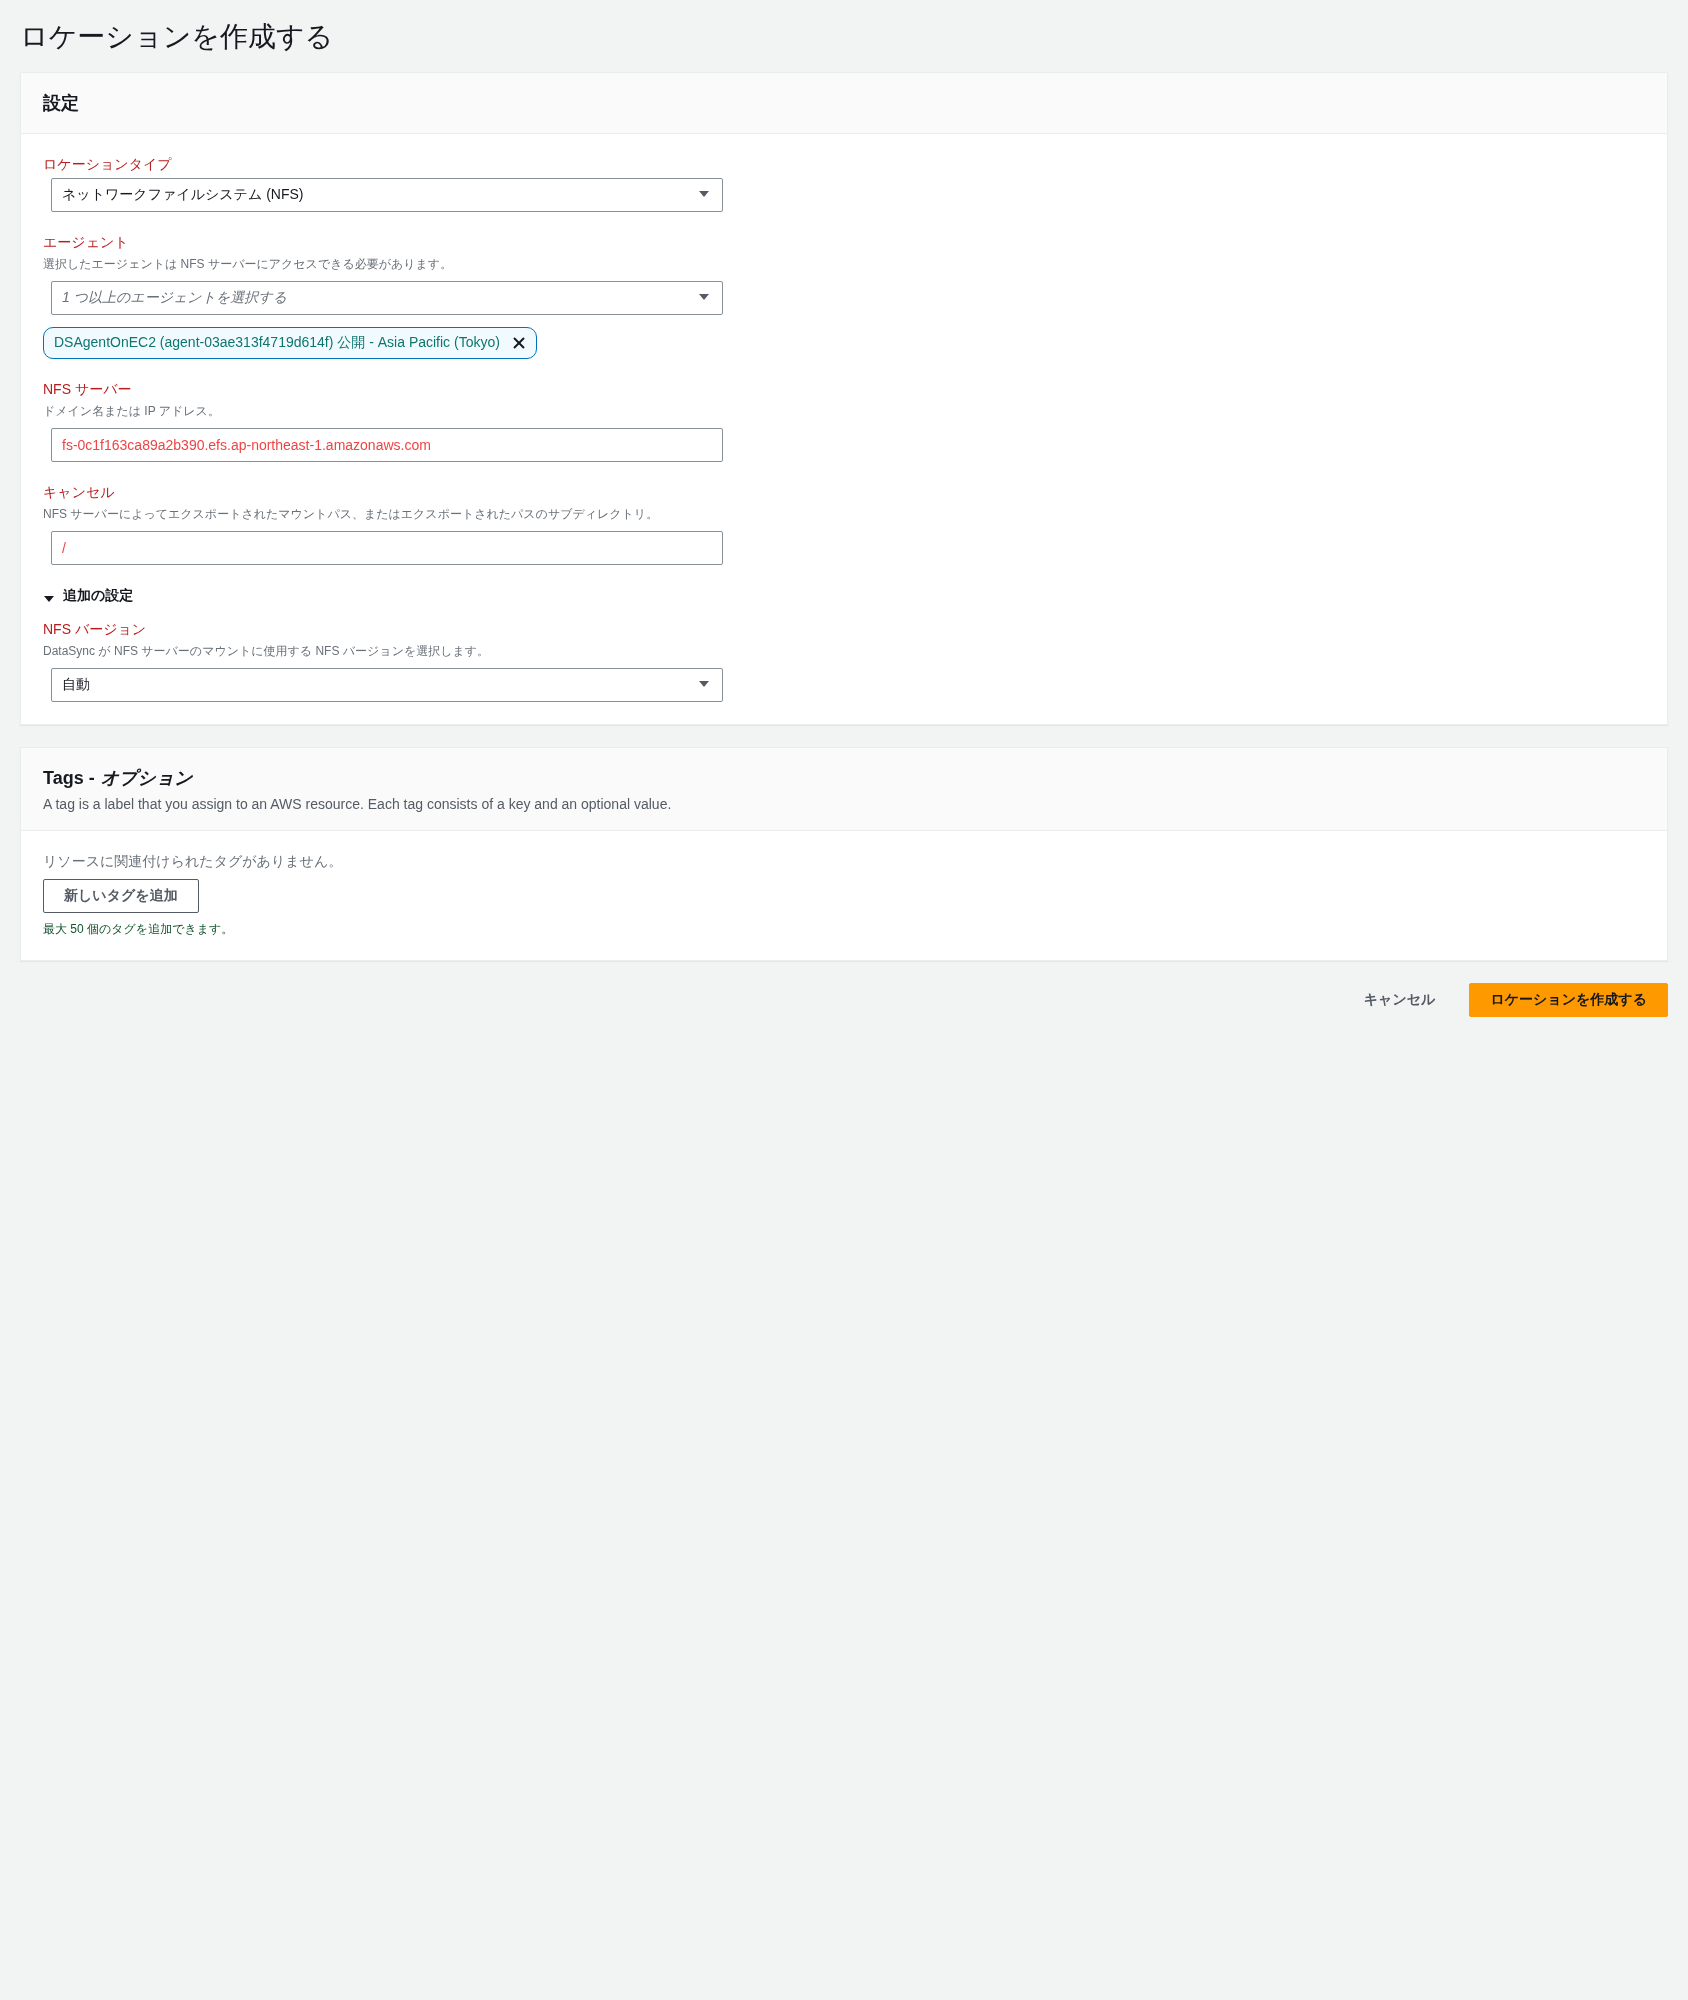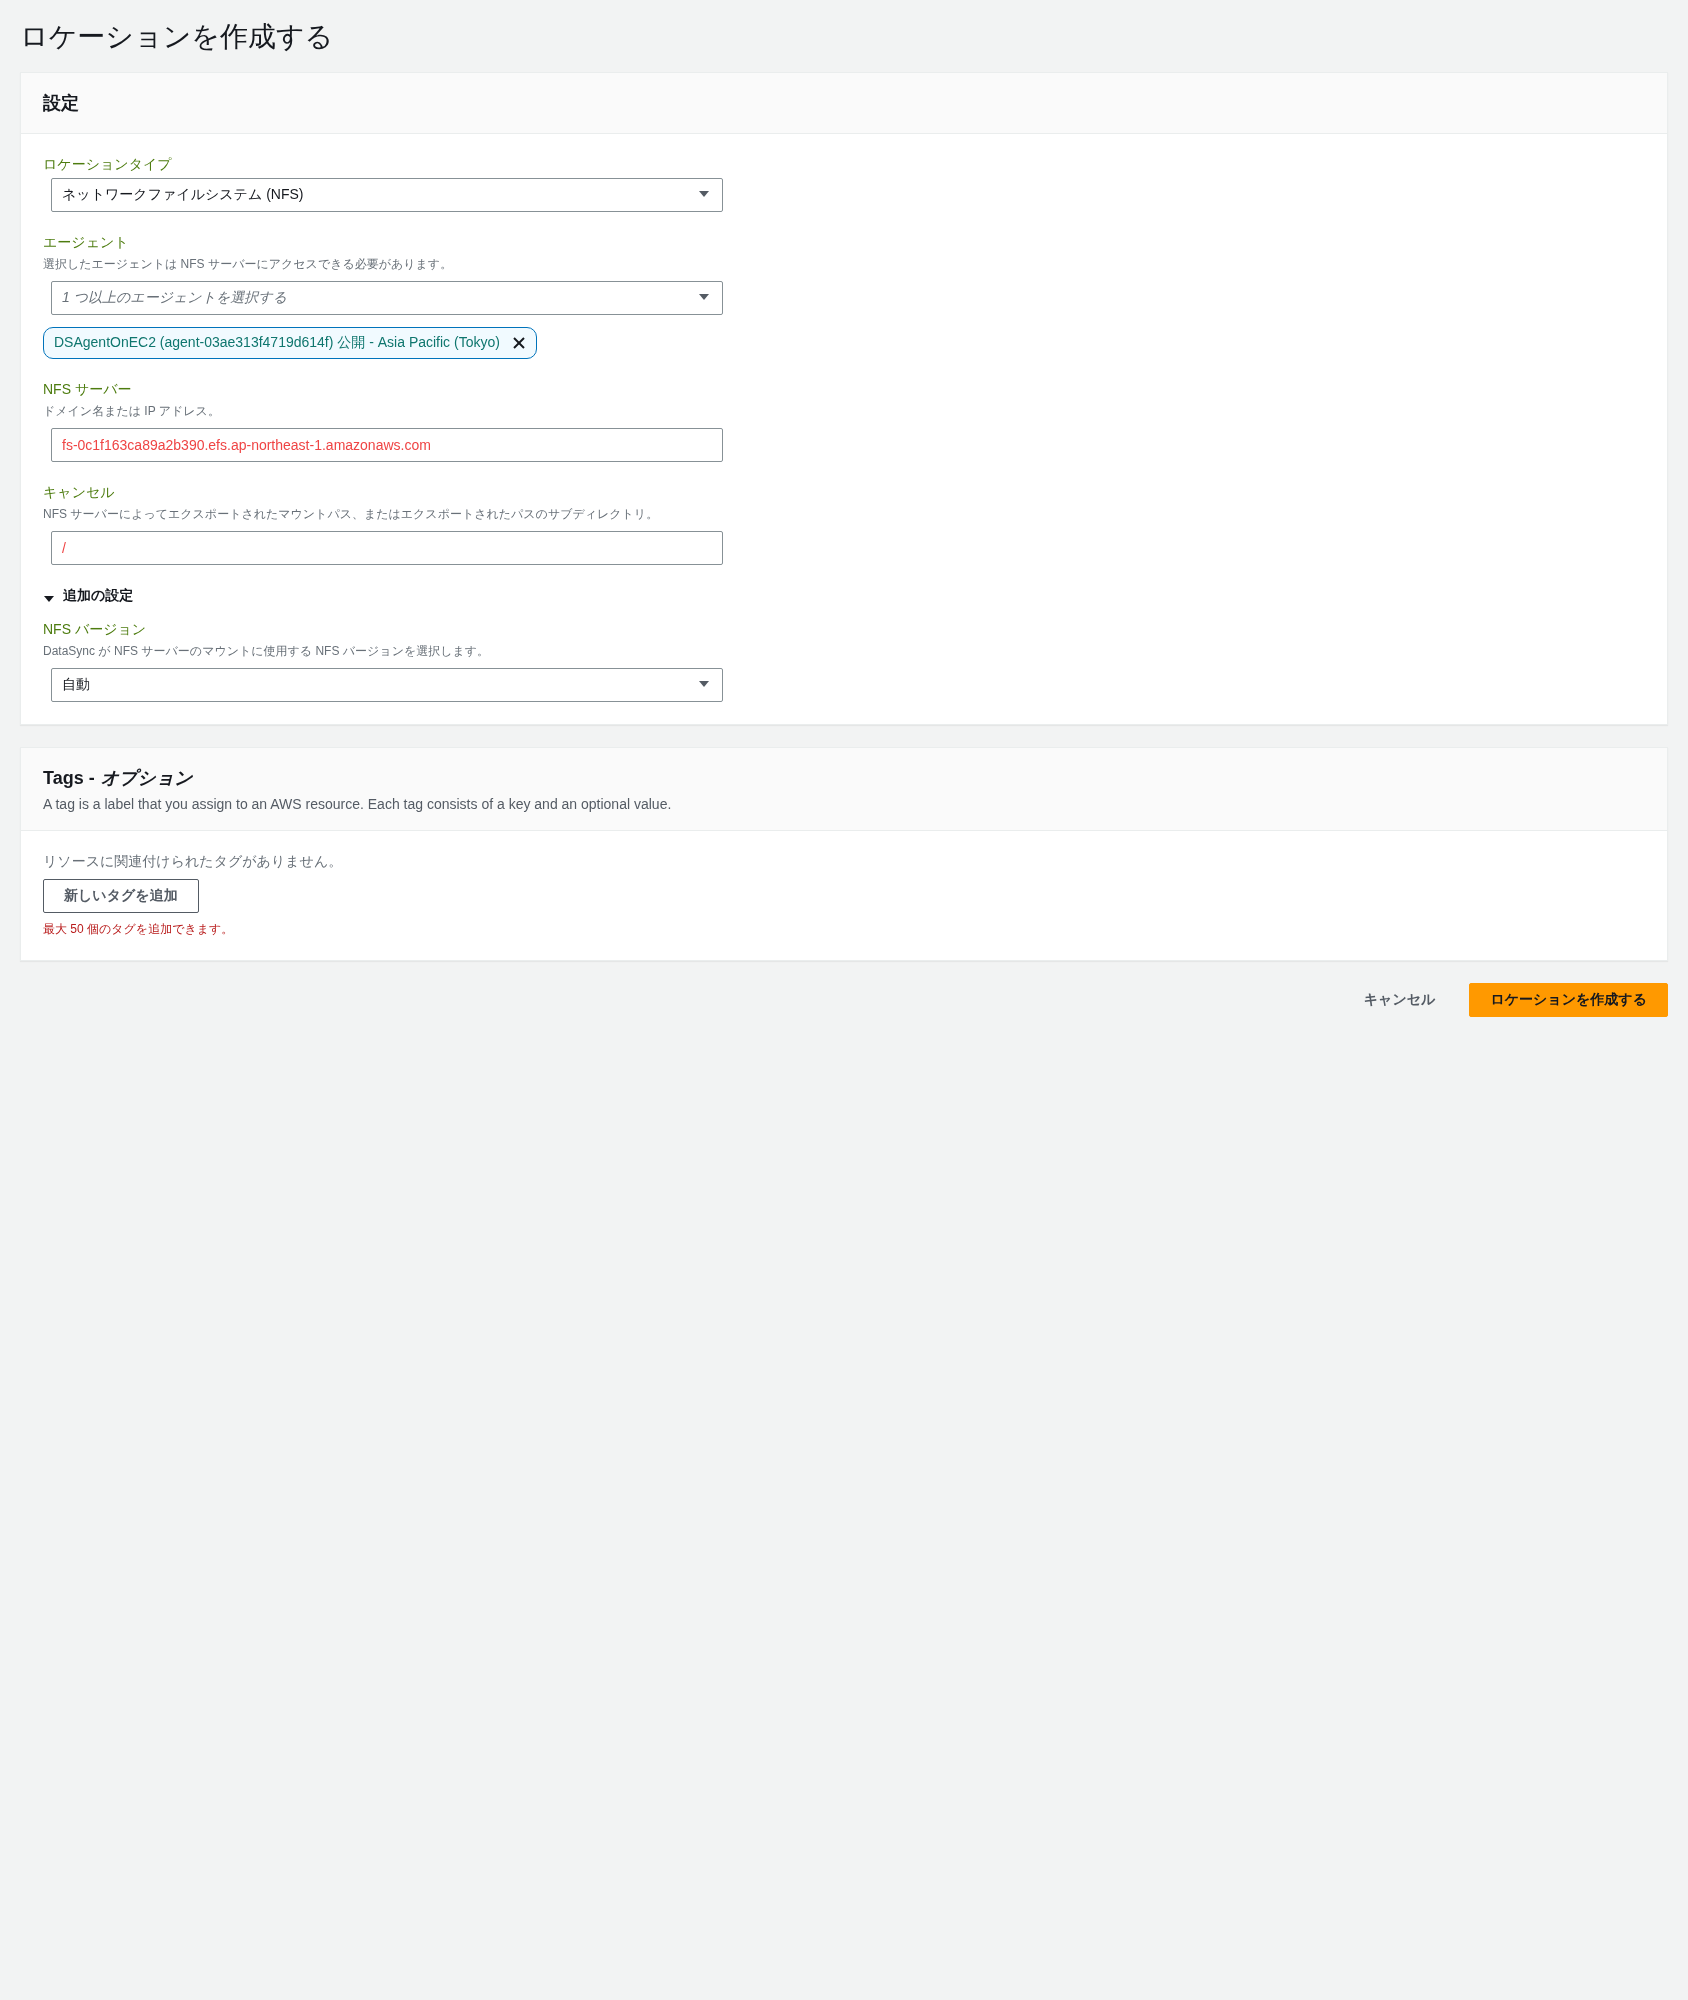--- a/index.html
+++ b/index.html
@@ -44,21 +44,21 @@
       padding: 22px 22px;
     }
     .field {
       margin-bottom: 22px;
     }
     .field:last-child {
       margin-bottom: 0;
     }
     .field-label {
       font-size: 14px;
-      color: #4d7c0f;
+      color: #b91c1c;
       margin-bottom: 4px;
       display: block;
     }
     .field-desc {
       font-size: 12px;
       color: #687078;
       margin-bottom: 8px;
     }
     .select-wrap, .input-wrap {
       max-width: 680px;
@@ -185,21 +185,21 @@
       color: #16191f;
     }
     .btn-link {
       border: none;
       background: transparent;
       color: #545b64;
       font-weight: 700;
     }
     .hint-small {
       font-size: 12px;
-      color: #b91c1c;
+      color: #14532d;
       margin-top: 8px;
     }
     .footer-actions {
       display: flex;
       justify-content: flex-end;
       align-items: center;
       gap: 14px;
       margin-top: 10px;
     }
   </style>

